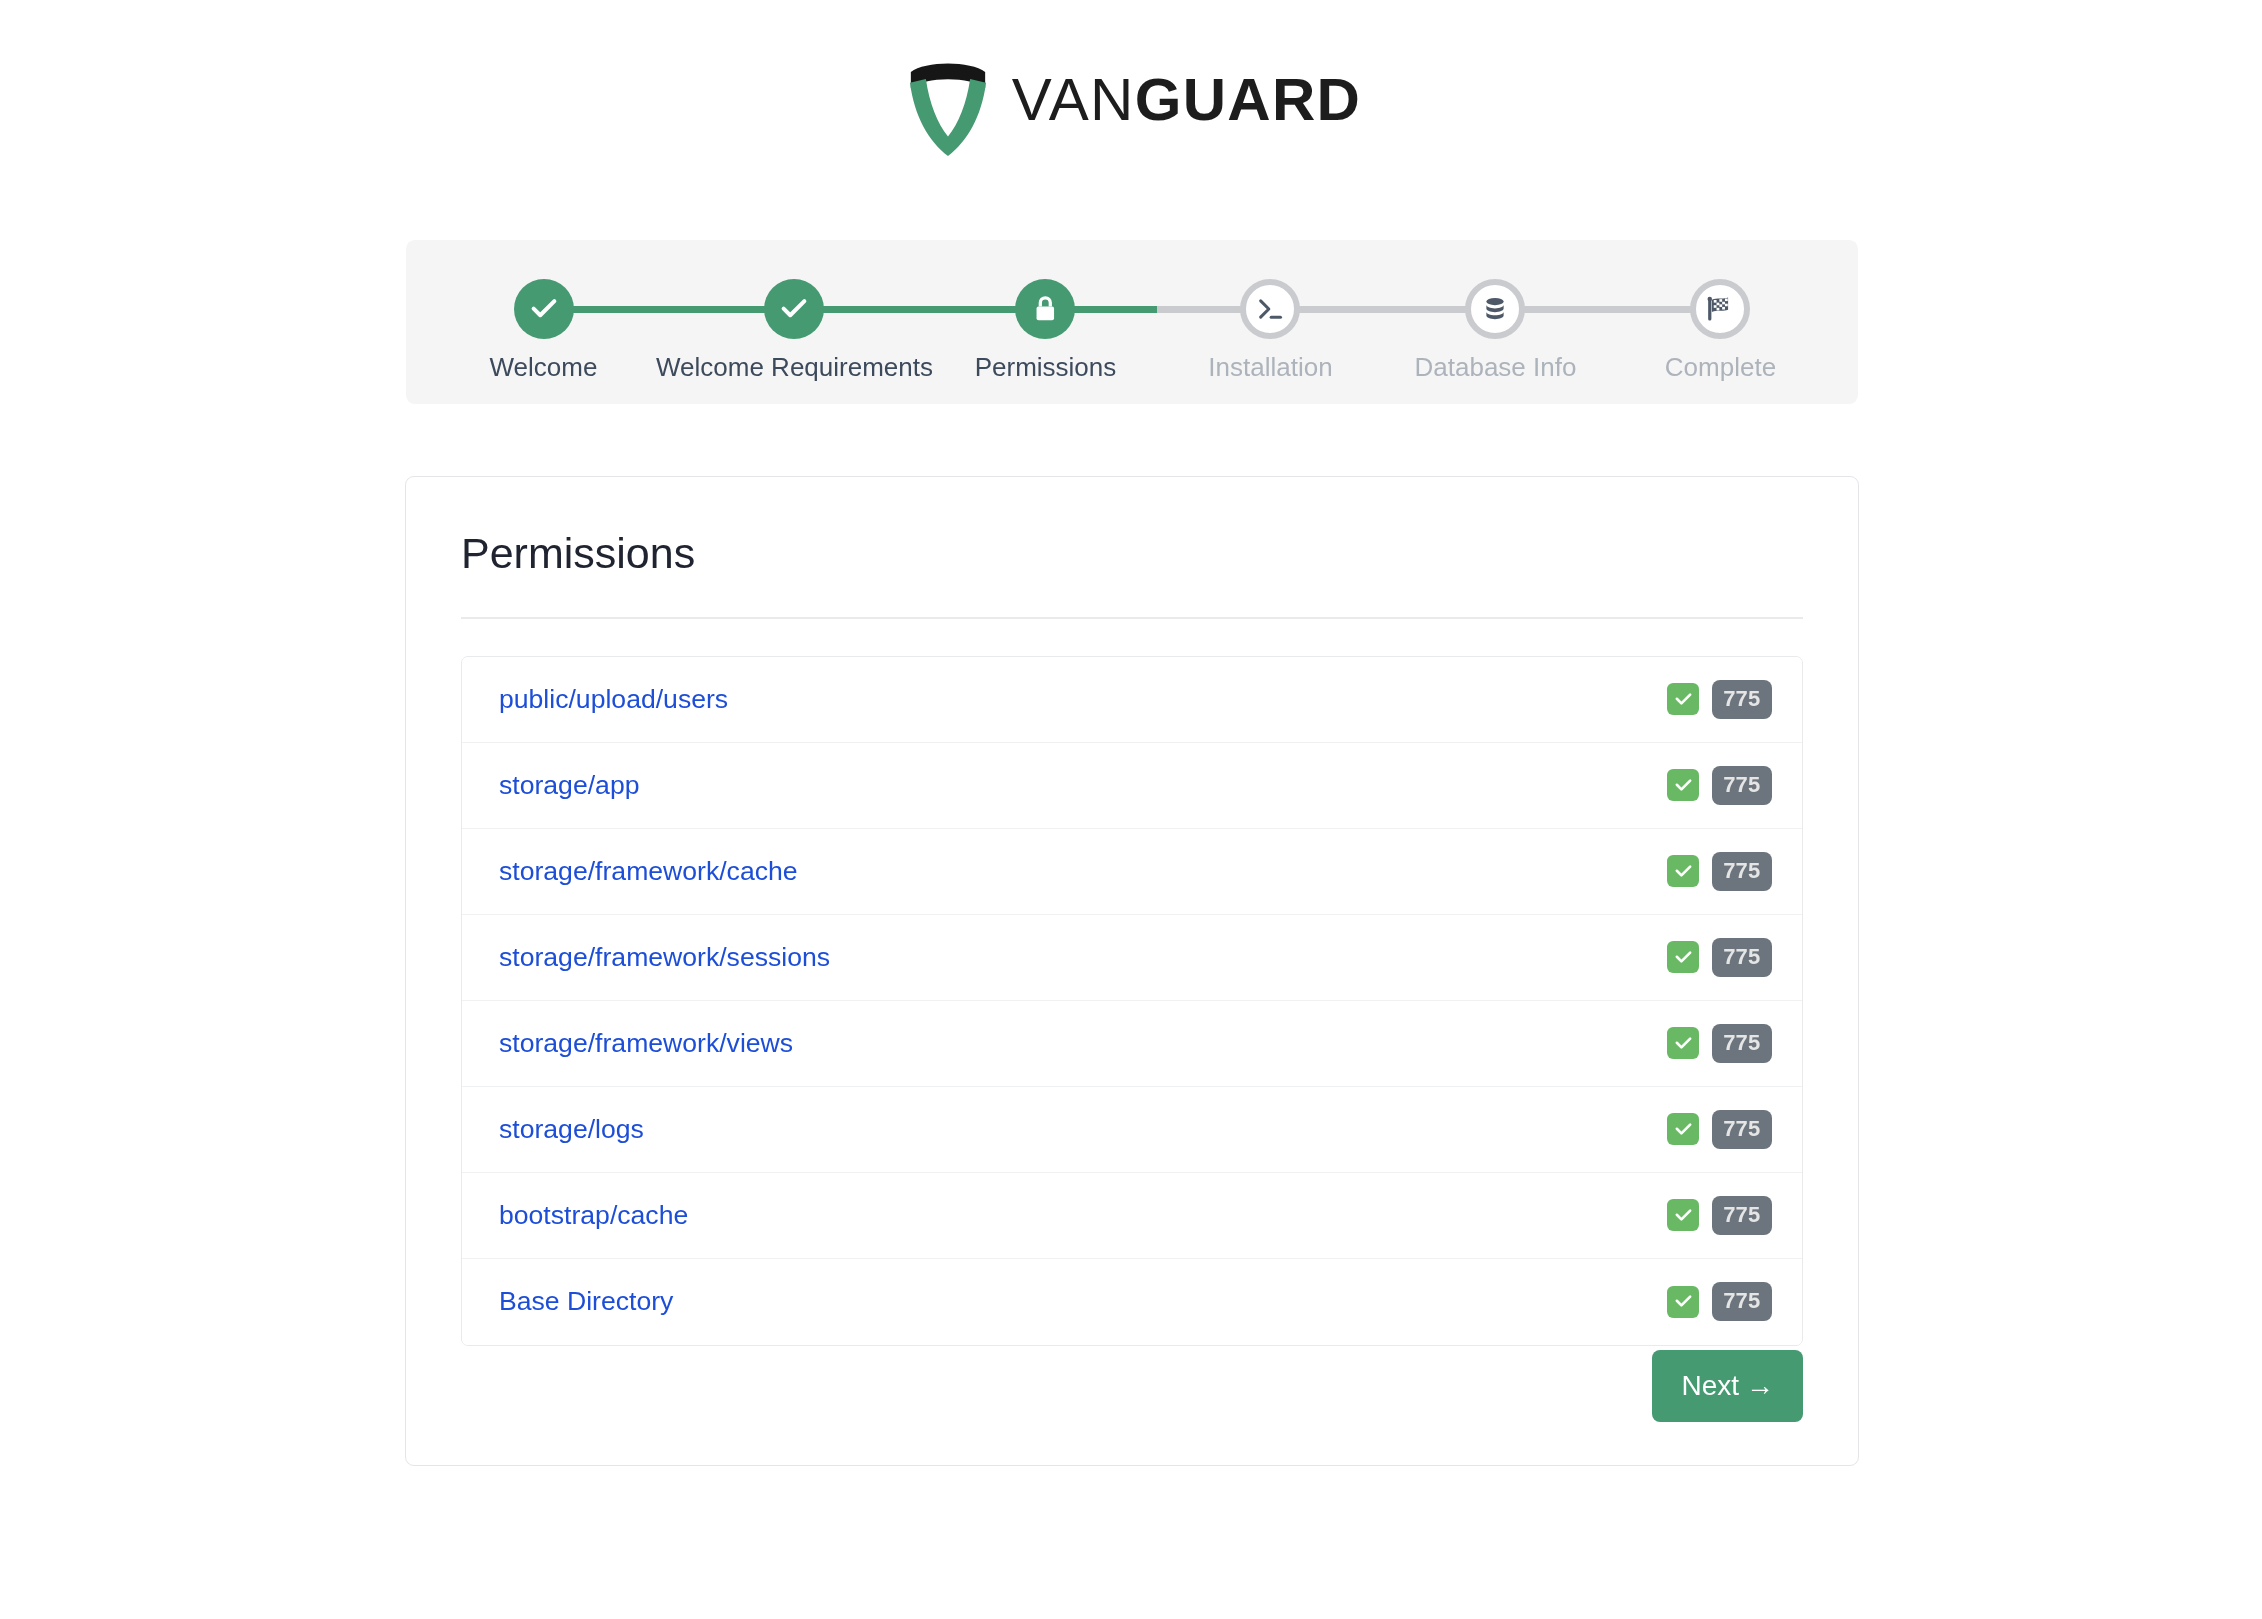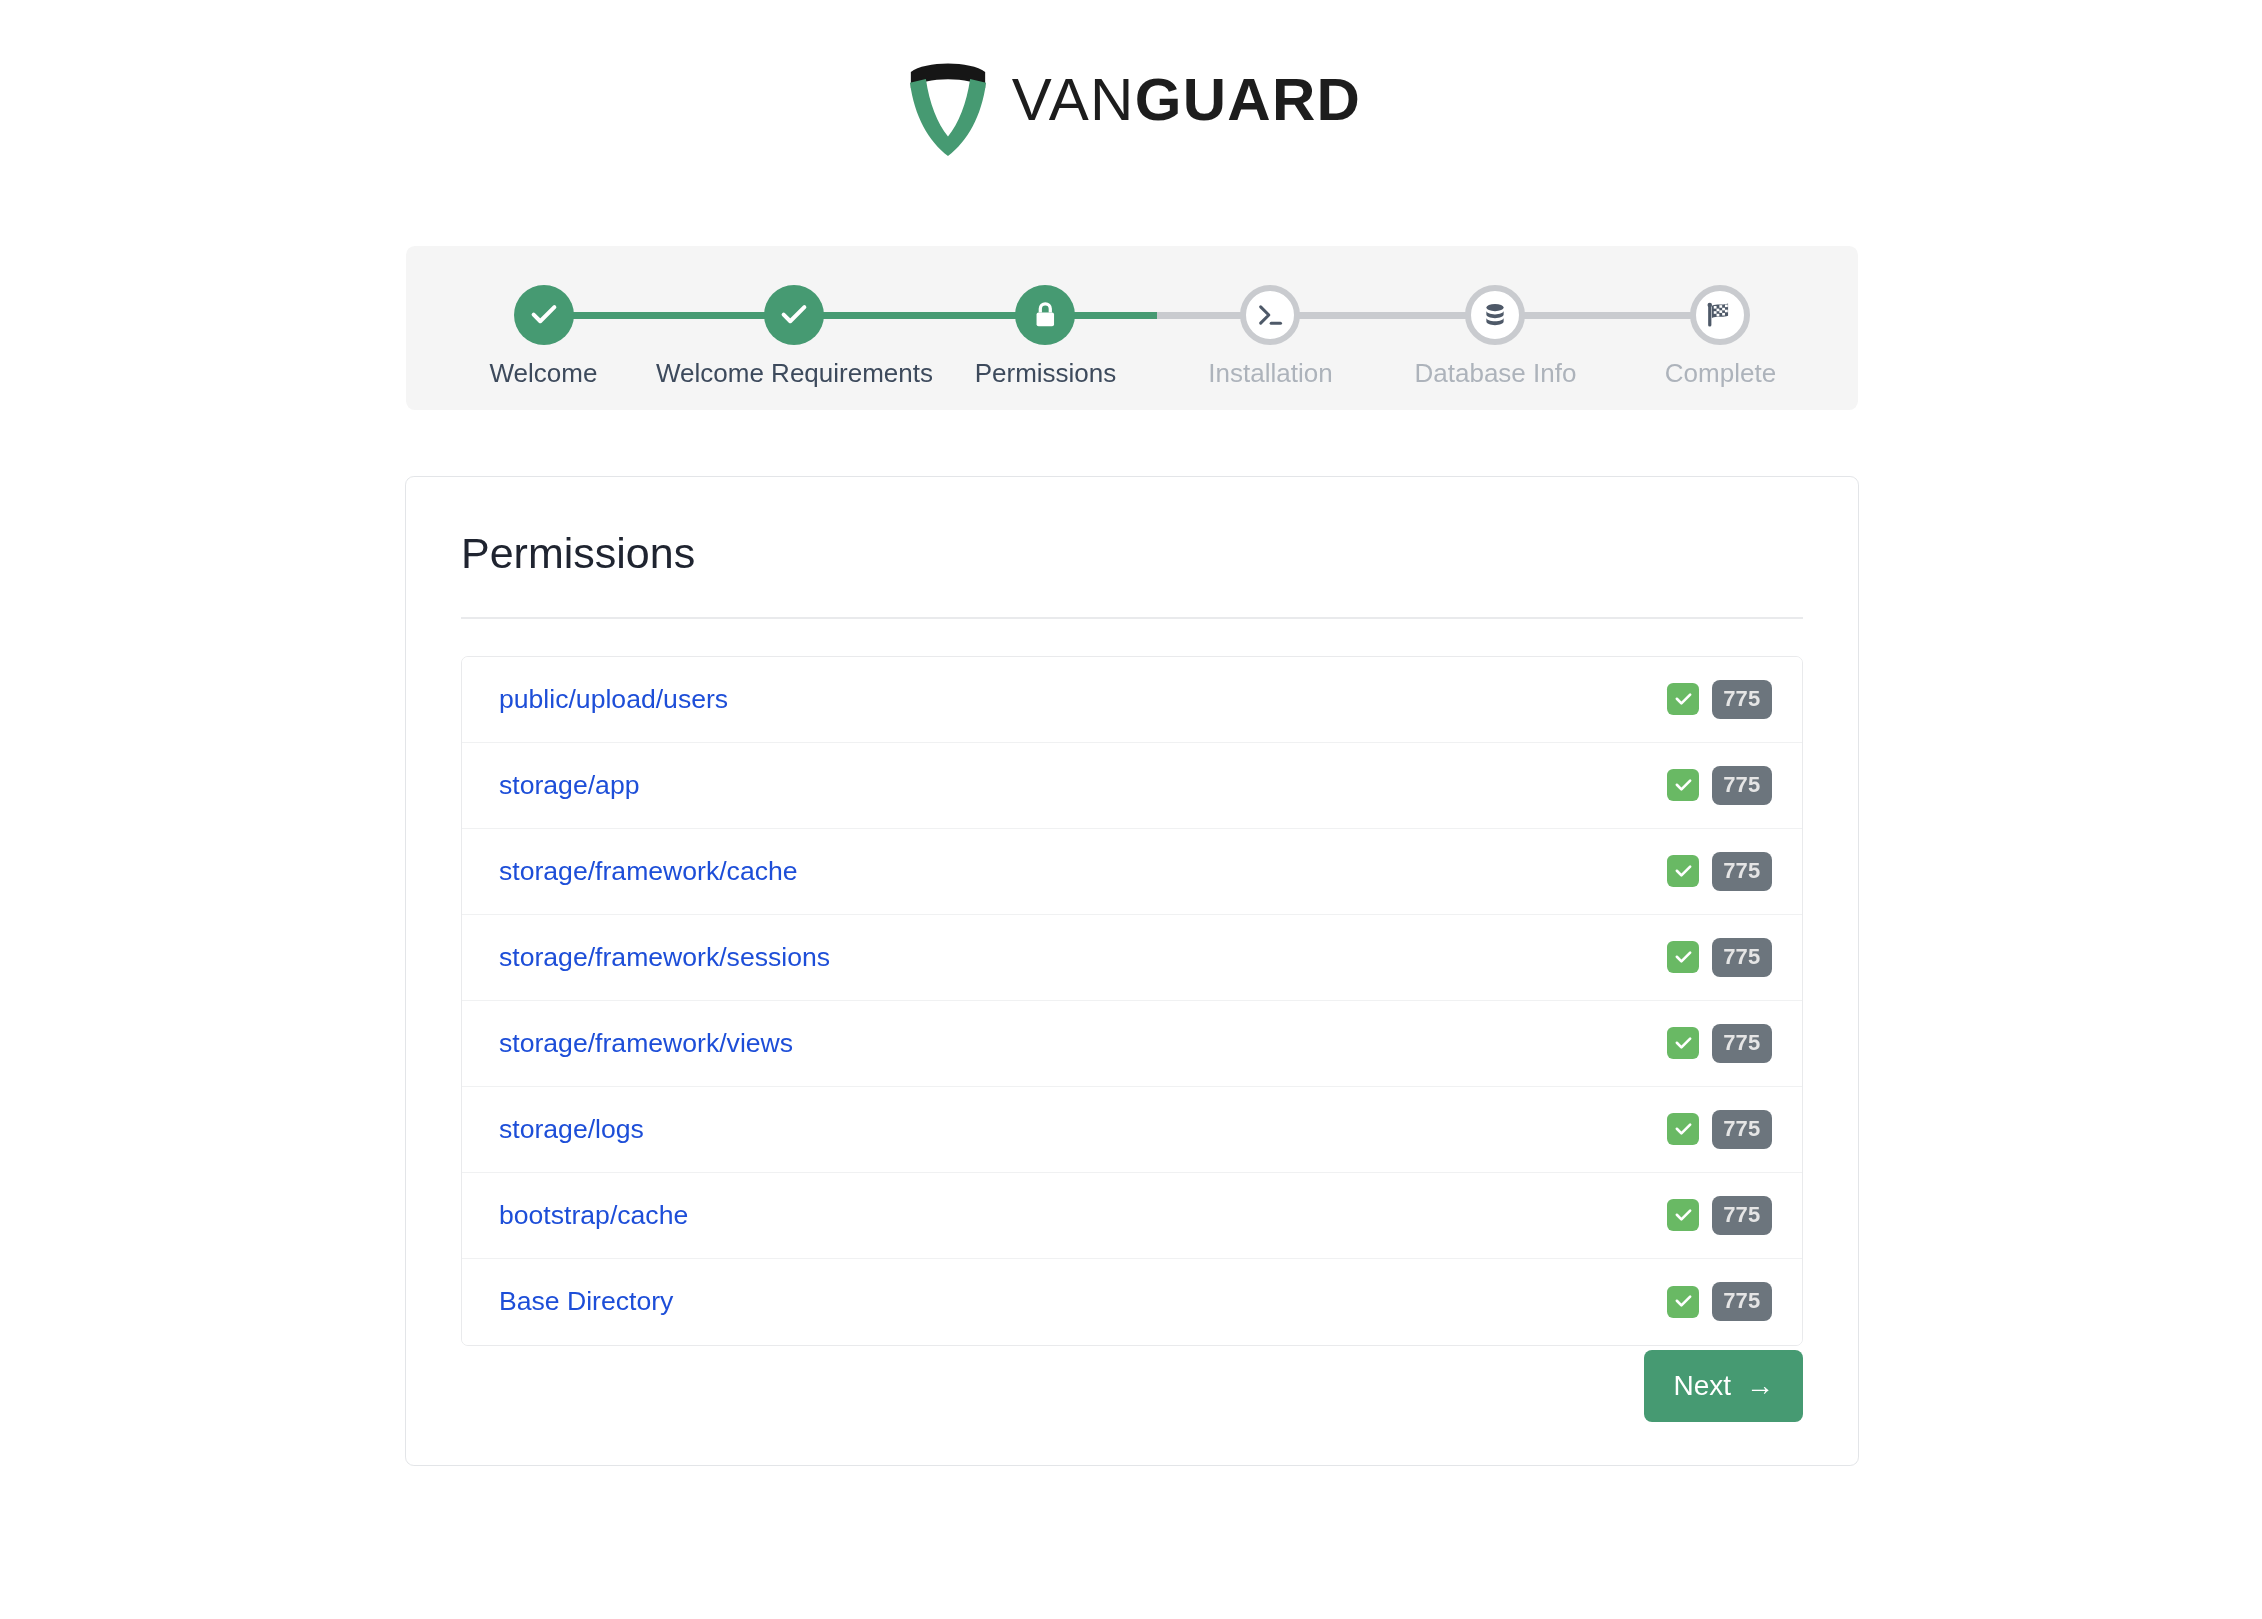--- a/index.html
+++ b/index.html
@@ -43,21 +43,21 @@
     font-weight: 400;
     white-space: nowrap;
     padding-bottom: 5.3px;
   }
   .brand-text b { font-weight: 700; }
 
   
   .stepper {
     position: absolute;
     left: 406px;
-    top: 246px;
+    top: 240px;
     width: 1452px;
     height: 164px;
     background: #f5f5f5;
     border-radius: 8.9px;
     padding: 0;
   }
   .steps {
     position: relative;
     width: 100%;
     height: 100%;
@@ -204,21 +204,21 @@
     background: #469a72;
     color: #ffffff;
     border: none;
     border-radius: 8px;
     font-family: "Liberation Sans", sans-serif;
     font-size: 28px;
     line-height: 1;
     padding: 22px 29px;
     display: inline-flex;
     align-items: center;
-    gap: 15px;
+    gap: 7px;
     cursor: pointer;
   }
   .next-btn .arrow { font-size: 28px; line-height: 1; }
 </style>
 </head>
 <body>
 
 <div class="page">
 
   <div class="brand">

